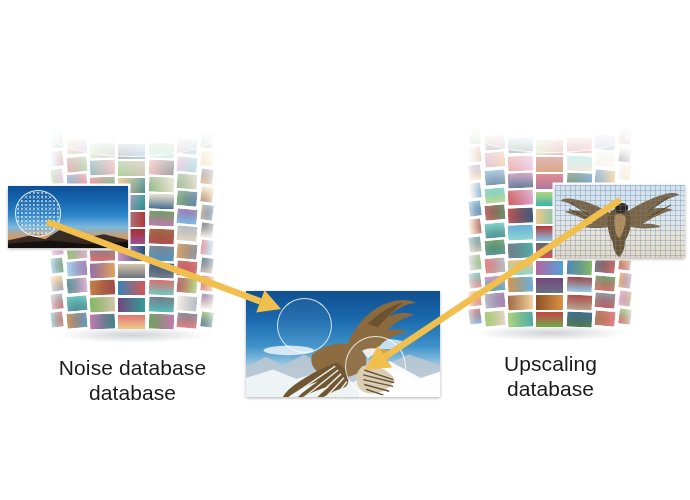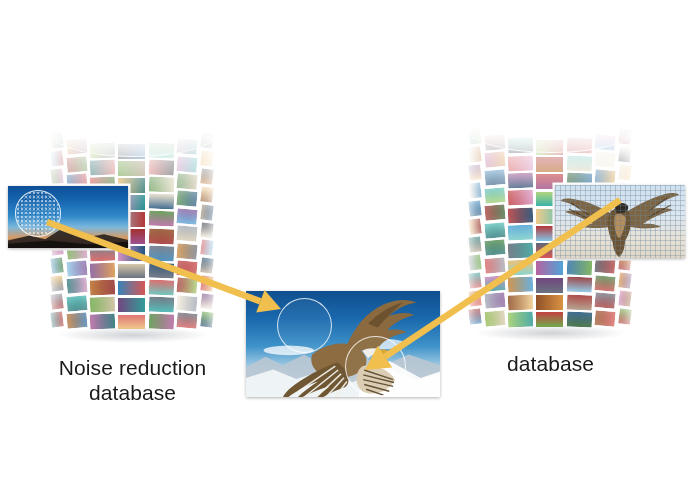--- a/index.html
+++ b/index.html
@@ -162,21 +162,21 @@
         </div>
       <div class="fadeTop"></div>
       <div class="fadeSide fadeL"></div>
       <div class="fadeSide fadeR"></div>
       <div class="rimTop"></div>
       <div class="shadow"></div>
     </div>
   </div>
 
   <div class="dbLabel" id="labelLeft" style="left: 20px; top: 355px; width: 225px;">
-    <div>Noise reduction</div>
+    <div>Noise database</div>
     <div>database</div>
   </div>
 
   <div class="db" id="dbRight" style="left: 463px; top: 103px; width: 175px; height: 228px;">
     <div class="cyl">
       <div class="tiles" id="tilesRight">
           <div class="tile" style="left: 5.3px; top: 24.7px; width: 14px; height: 16.9px; background: linear-gradient(to right, rgb(20, 104, 106), rgb(134, 179, 63)); box-shadow: rgba(255, 255, 255, 0.43) 0px 0px 9px inset; opacity: 0.83; transform: rotate(-7.33deg);"></div>
           <div class="tile" style="left: 20.5px; top: 30.6px; width: 22.1px; height: 16.9px; background: linear-gradient(rgb(224, 112, 112), rgb(58, 63, 74)); box-shadow: rgba(255, 255, 255, 0.32) 0px 0px 14px inset; opacity: 0.86; transform: rotate(-4.89deg);"></div>
           <div class="tile" style="left: 43.7px; top: 34.4px; width: 27.4px; height: 16.9px; background: linear-gradient(rgb(42, 154, 150), rgb(43, 48, 56)); box-shadow: rgba(255, 255, 255, 0.17) 0px 0px 17px inset; opacity: 0.91; transform: rotate(-2.44deg);"></div>
           <div class="tile" style="left: 72.3px; top: 35.7px; width: 29.2px; height: 16.9px; background: linear-gradient(to right, rgb(156, 203, 98), rgb(194, 59, 59)); box-shadow: rgba(255, 255, 255, 0) 0px 0px 18px inset; opacity: 0.96; transform: rotate(0deg);"></div>
@@ -256,20 +256,21 @@
         </div>
       <div class="fadeTop"></div>
       <div class="fadeSide fadeL"></div>
       <div class="fadeSide fadeR"></div>
       <div class="rimTop"></div>
       <div class="shadow"></div>
     </div>
   </div>
 
   <div class="dbLabel" id="labelRight" style="left: 438px; top: 351px; width: 225px;">
+    <div>Upscaling</div>
     <div>database</div>
   </div>
 
   <div class="panel" id="panelNoise" style="left: 8px; top: 186px; width: 120px; height: 62px;">
     <div class="panelInner">
       <div class="skyGrad"></div>
       <svg class="vec" id="mtnSvg" width="120" height="62" viewBox="0 0 120 62">
           <path d="M0 54.56 L21.599999999999998 49.6 L37.2 53.32 L56.4 40.92 L74.4 52.08 L96 48.36 L120 53.94 L120 62 L0 62 Z" fill="#2b2320" opacity="0.92"></path>
           <path d="M0 57.660000000000004 L42 54.56 L79.2 58.279999999999994 L120 55.800000000000004 L120 62 L0 62 Z" fill="#14100f" opacity="0.95"></path>
         </svg>

